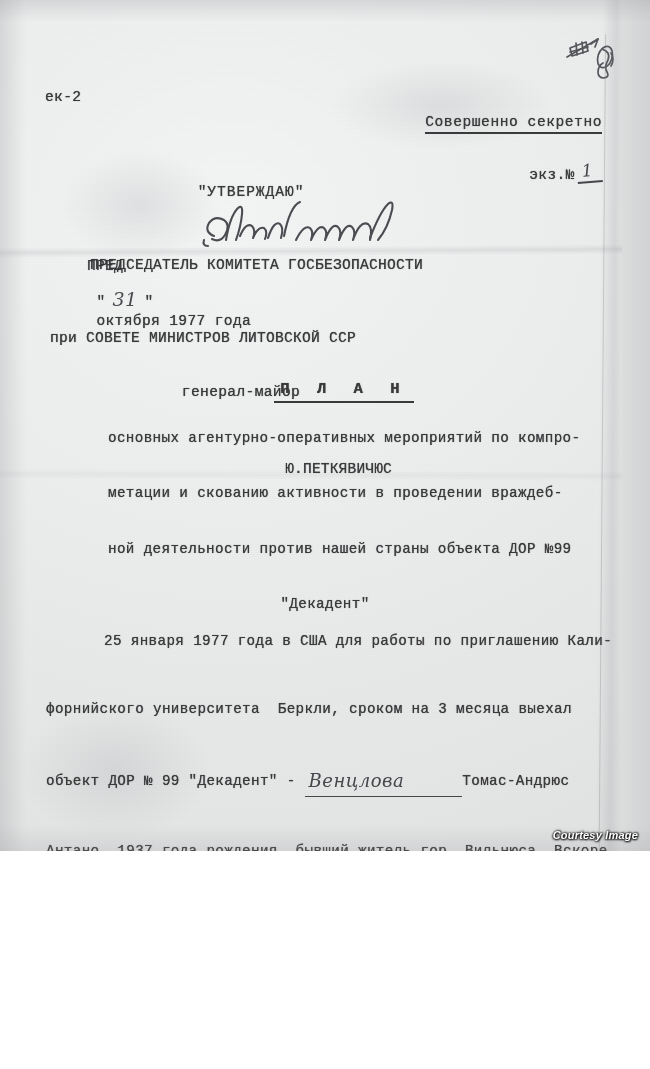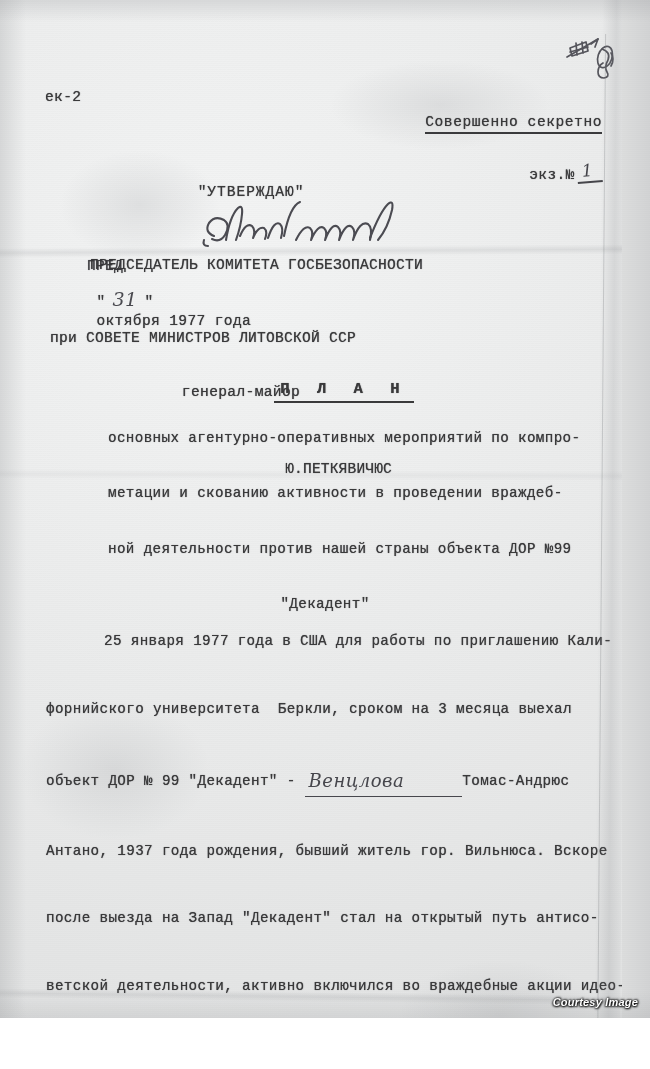--- a/index.html
+++ b/index.html
@@ -5,21 +5,21 @@
 <style>
   html, body {
     margin: 0;
     padding: 0;
     background: #ffffff;
   }
 
   .scan {
     position: relative;
     width: 650px;
-    height: 1018px;
+    height: 851px;
     overflow: hidden;
     background: #edeeee;
     font-family: "Liberation Mono", "DejaVu Sans Mono", monospace;
     color: #2c2c2c;
     -webkit-font-smoothing: antialiased;
   }
 
   
   .paper-base {
     position: absolute;

